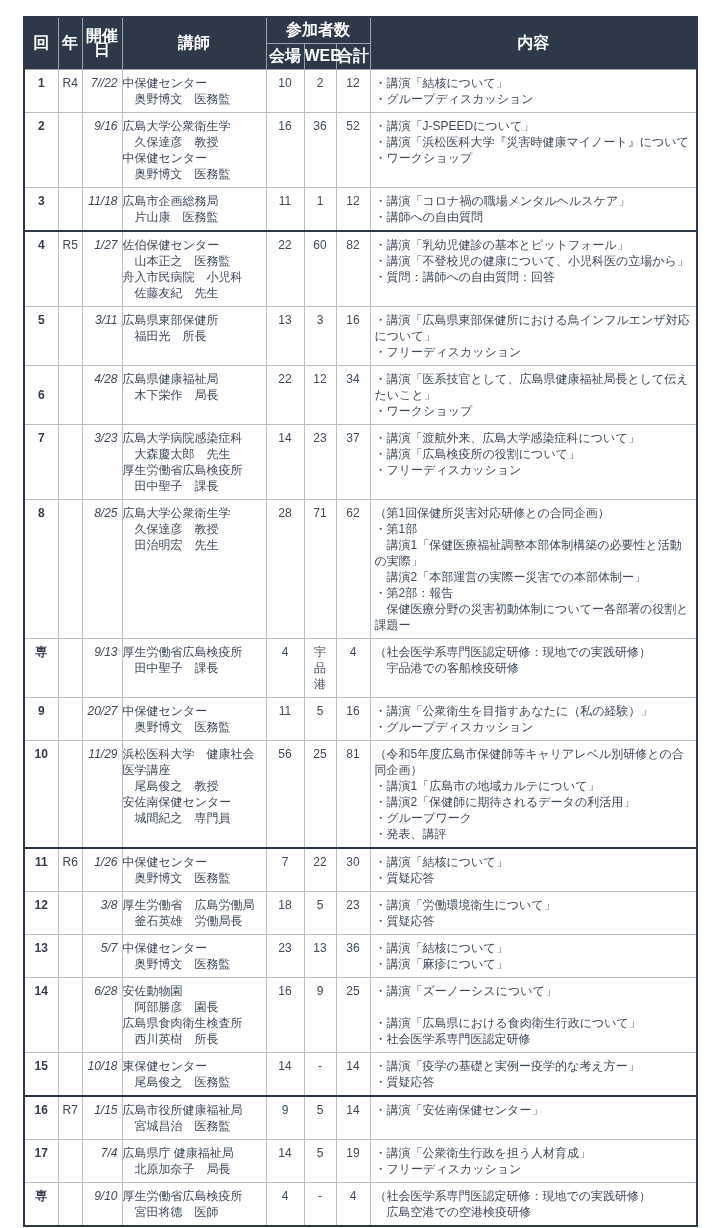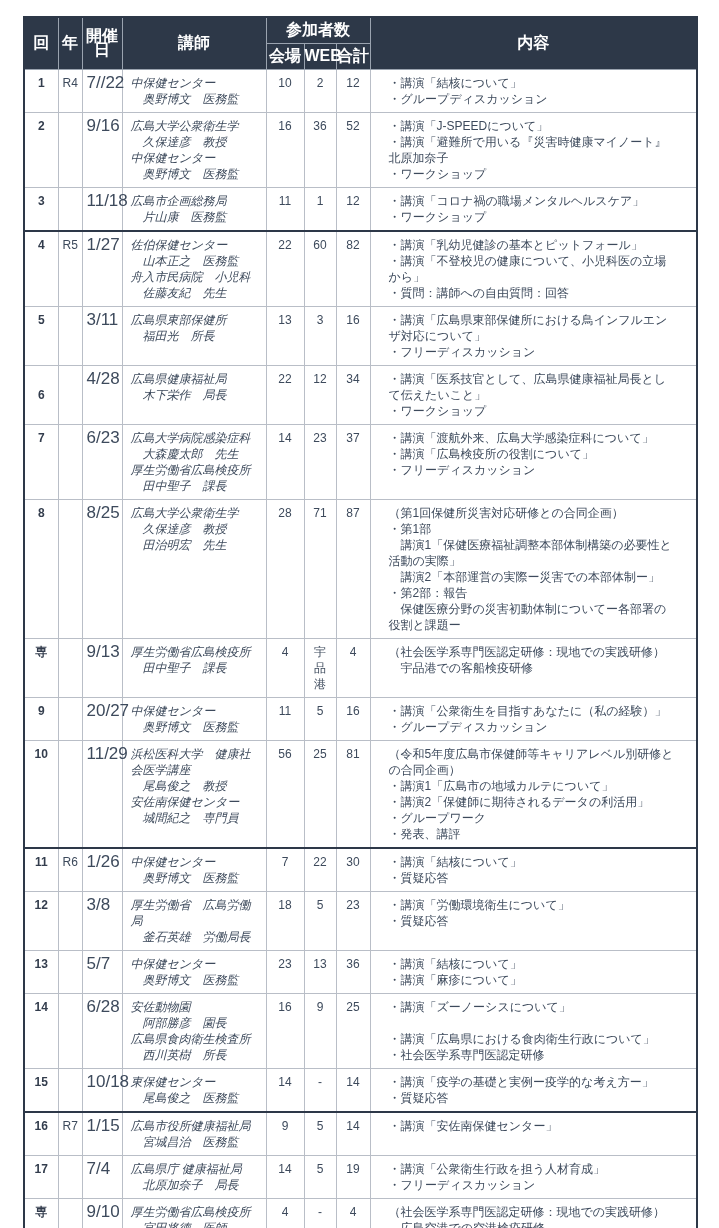--- a/index.html
+++ b/index.html
@@ -44,24 +44,24 @@
     border:1px solid var(--border-light);
     vertical-align:top;
     padding:5px 4px;
     line-height:16px;
     color:var(--text);
   }
   tbody tr.group-start td{border-top:2px solid var(--border-dark);}
   td.session-cell{font-weight:bold;text-align:center;color:#333d4d;}
   td.session-cell.v-middle{vertical-align:middle;}
   td.year-cell{text-align:right;}
-  td.date-cell{text-align:left;padding-right:4px;font-size:17px;}
+  td.date-cell{text-align:right;padding-right:4px;font-size:12px;font-style:italic;}
   td.num-cell{text-align:center;}
-  td.lecturer-cell{padding:5px 8px;font-style:italic;}
-  td.content-cell{padding:5px 18px;margin-left:13px;}
+  td.lecturer-cell{padding:5px 0;}
+  td.content-cell{padding:5px 4px;margin-left:13px;}
   .prewrap{white-space:pre-wrap;word-break:break-all;}
 </style>
 </head>
 <body>
 
 <div class="page">
   <table>
     <colgroup>
       <col style="width:34px">
         <col style="width:24px">
@@ -112,38 +112,38 @@
             <div class="prewrap">広島大学公衆衛生学
 　久保達彦　教授
 中保健センター
 　奥野博文　医務監</div>
           </td>
           <td class="num-cell">16</td>
           <td class="num-cell">36</td>
           <td class="num-cell">52</td>
           <td class="content-cell">
             <div class="prewrap">・講演「J-SPEEDについて」
-・講演「避難所で用いる『災害時健康マイノート』北原加奈子
+・講演「浜松医科大学『災害時健康マイノート』について
 ・ワークショップ</div>
           </td>
         </tr>
         <tr>
           <td class="session-cell">3</td>
           <td class="year-cell"></td>
           <td class="date-cell">11/18</td>
           <td class="lecturer-cell">
             <div class="prewrap">広島市企画総務局
 　片山康　医務監</div>
           </td>
           <td class="num-cell">11</td>
           <td class="num-cell">1</td>
           <td class="num-cell">12</td>
           <td class="content-cell">
             <div class="prewrap">・講演「コロナ禍の職場メンタルヘルスケア」
-・ワークショップ</div>
+・講師への自由質問</div>
           </td>
         </tr>
         <tr class="group-start">
           <td class="session-cell">4</td>
           <td class="year-cell">R5</td>
           <td class="date-cell">1/27</td>
           <td class="lecturer-cell">
             <div class="prewrap">佐伯保健センター
 　山本正之　医務監
 舟入市民病院　小児科
@@ -186,21 +186,21 @@
           <td class="num-cell">12</td>
           <td class="num-cell">34</td>
           <td class="content-cell">
             <div class="prewrap">・講演「医系技官として、広島県健康福祉局長として伝えたいこと」
 ・ワークショップ</div>
           </td>
         </tr>
         <tr>
           <td class="session-cell">7</td>
           <td class="year-cell"></td>
-          <td class="date-cell">6/23</td>
+          <td class="date-cell">3/23</td>
           <td class="lecturer-cell">
             <div class="prewrap">広島大学病院感染症科
 　大森慶太郎　先生
 厚生労働省広島検疫所
 　田中聖子　課長</div>
           </td>
           <td class="num-cell">14</td>
           <td class="num-cell">23</td>
           <td class="num-cell">37</td>
           <td class="content-cell">
@@ -213,21 +213,21 @@
           <td class="session-cell">8</td>
           <td class="year-cell"></td>
           <td class="date-cell">8/25</td>
           <td class="lecturer-cell">
             <div class="prewrap">広島大学公衆衛生学
 　久保達彦　教授
 　田治明宏　先生</div>
           </td>
           <td class="num-cell">28</td>
           <td class="num-cell">71</td>
-          <td class="num-cell">87</td>
+          <td class="num-cell">62</td>
           <td class="content-cell">
             <div class="prewrap">（第1回保健所災害対応研修との合同企画）
 ・第1部
 　講演1「保健医療福祉調整本部体制構築の必要性と活動の実際」
 　講演2「本部運営の実際ー災害での本部体制ー」
 ・第2部：報告
 　保健医療分野の災害初動体制についてー各部署の役割と課題ー</div>
           </td>
         </tr>
         <tr>

